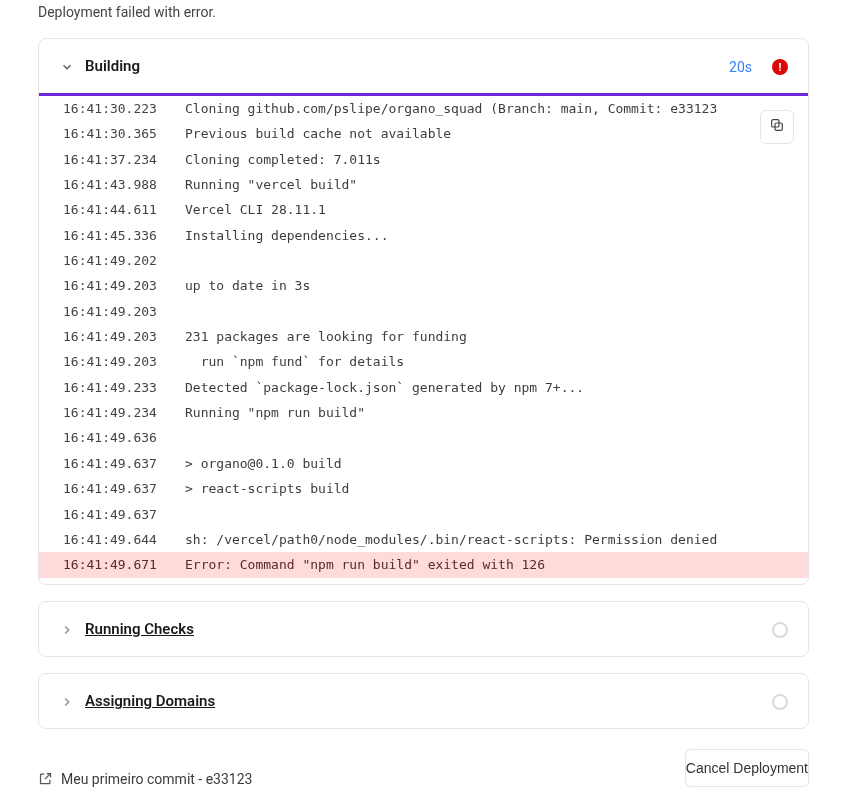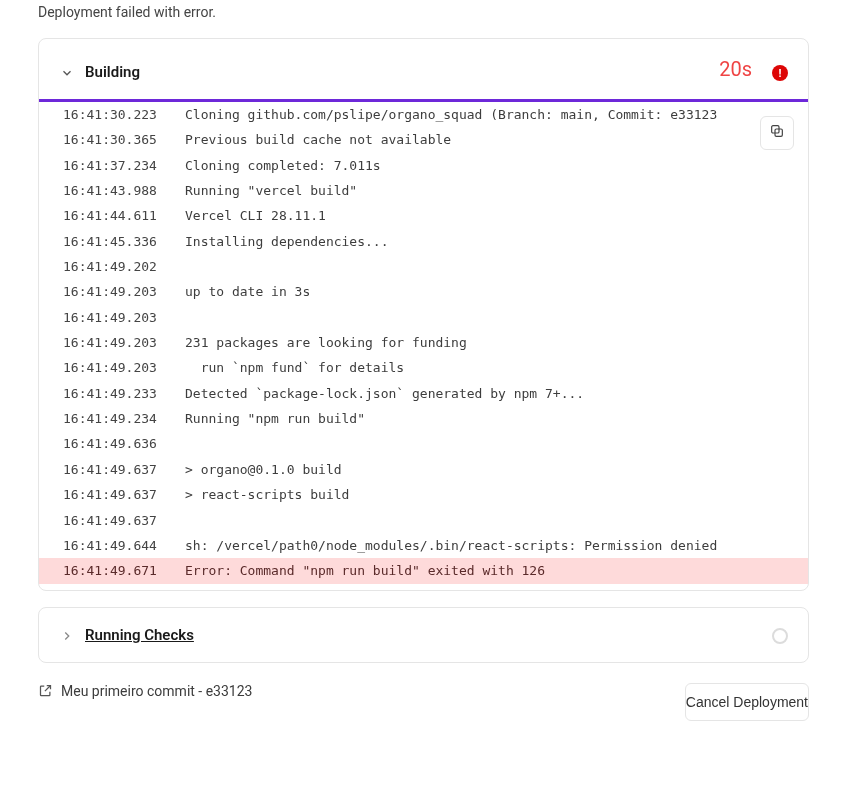--- a/index.html
+++ b/index.html
@@ -38,22 +38,22 @@
     display: inline-flex; align-items: center; justify-content: center;
     color: #555;
   }
   .panel .hdr .title {
     font-size: 15px;
     font-weight: 600;
     color: #1a1a1a;
     flex: 1;
   }
   .panel .hdr .duration {
-    font-size: 20px;
-    color: #ef4444;
+    font-size: 14px;
+    color: #3b82f6;
   }
   .panel .hdr .badge-error {
     width: 16px; height: 16px;
     border-radius: 50%;
     background: #dd0606;
     color: #fff;
     font-size: 11px;
     font-weight: 700;
     display: inline-flex;
     align-items: center; justify-content: center;
@@ -103,21 +103,21 @@
   .sec-title {
     font-size: 15px;
     font-weight: 600;
     color: #6b6b6b;
     text-decoration: underline;
   }
   .chev-right svg, .chev-down svg { display:block; }
 
   .footer {
     display: flex;
-    align-items: flex-start;
+    align-items: flex-end;
     justify-content: space-between;
     padding-top: 4px;
   }
   .commit {
     display: flex;
     align-items: center;
     gap: 8px;
     font-size: 14px;
     color: #3c3c3c;
   }
@@ -187,20 +187,31 @@
       <span class="chev chev-right">
         <svg width="14" height="14" viewBox="0 0 24 24" fill="none" stroke="#888" stroke-width="2.2">
             <polyline points="9 6 15 12 9 18"></polyline>
           </svg>
       </span>
       <span class="title sec-title">Running Checks</span>
       <span class="badge-pending"></span>
     </div>
   </div>
 
+  <div class="panel">
+    <div class="hdr">
+      <span class="chev chev-right">
+        <svg width="14" height="14" viewBox="0 0 24 24" fill="none" stroke="#888" stroke-width="2.2">
+            <polyline points="9 6 15 12 9 18"></polyline>
+          </svg>
+      </span>
+      <span class="title sec-title">Assigning Domains</span>
+      <span class="badge-pending"></span>
+    </div>
+  </div>
 
   <div class="footer">
     <a class="commit">
       <span class="ext-icon">
         <svg width="15" height="15" viewBox="0 0 24 24" fill="none" stroke="currentColor" stroke-width="2">
             <path d="M14 4h6v6"></path>
             <path d="M20 4l-9 9"></path>
             <path d="M19 14v5a1 1 0 0 1-1 1H5a1 1 0 0 1-1-1V6a1 1 0 0 1 1-1h5"></path>
           </svg>
       </span>

